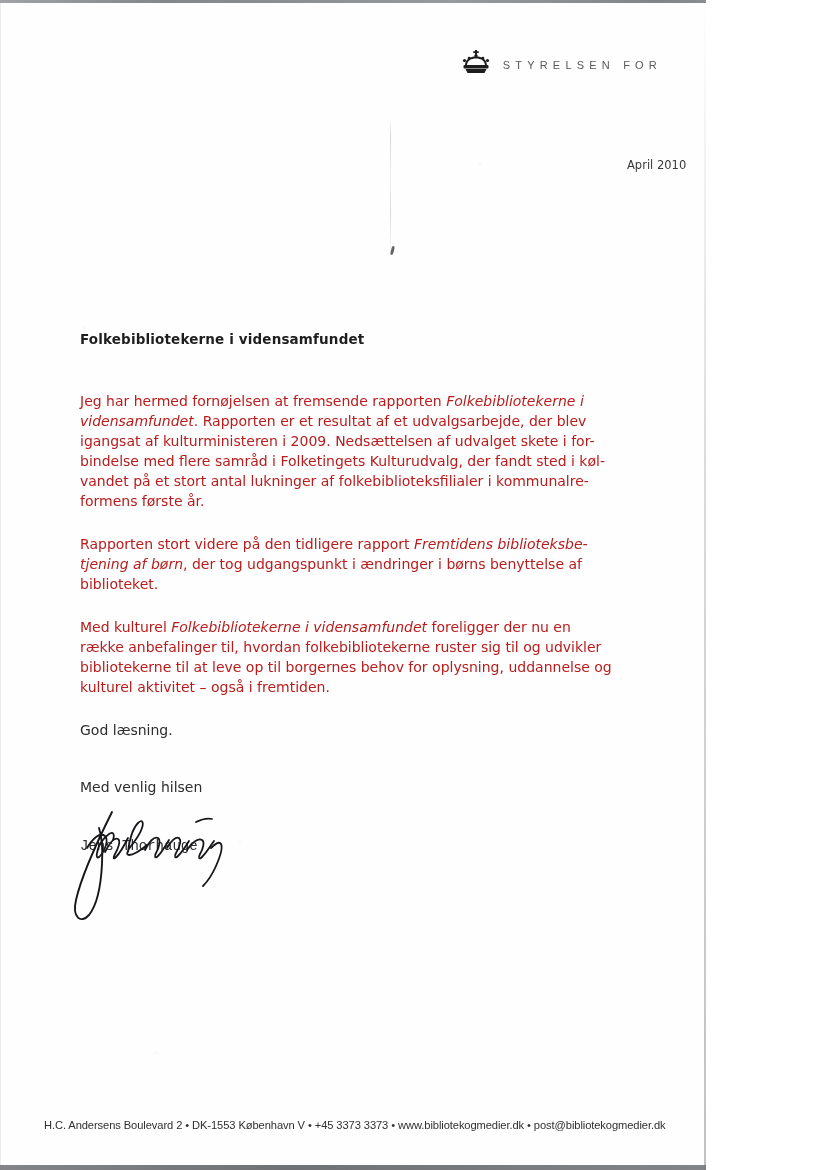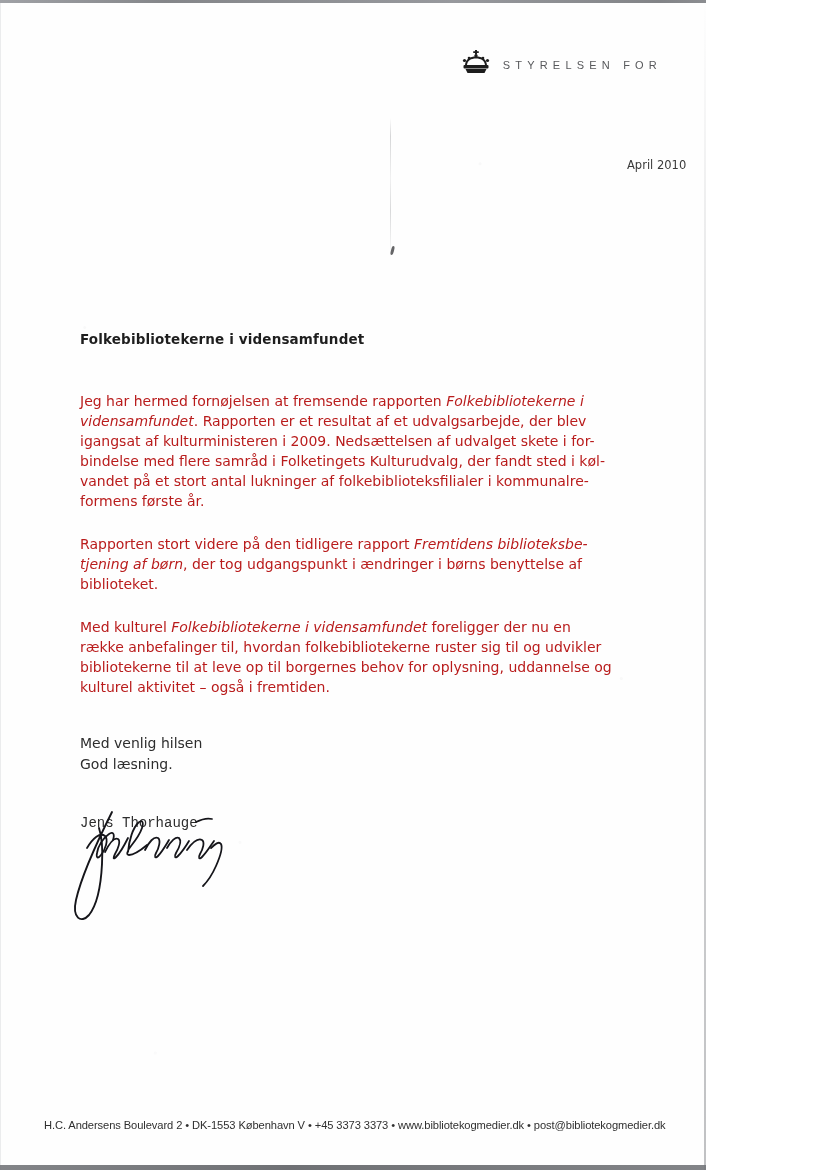--- a/index.html
+++ b/index.html
@@ -249,22 +249,22 @@
 vandet på et stort antal lukninger af folkebiblioteksfilialer i kommunalre-
 formens første år.</span></p>
     <p class="para"><span>Rapporten stort videre på den tidligere rapport </span><em>Fremtidens biblioteksbe-
 tjening af børn</em><span>, der tog udgangspunkt i ændringer i børns benyttelse af
 biblioteket.</span></p>
     <p class="para"><span>Med kulturel </span><em>Folkebibliotekerne i vidensamfundet</em><span> foreligger der nu en
 række anbefalinger til, hvordan folkebibliotekerne ruster sig til og udvikler
 bibliotekerne til at leve op til borgernes behov for oplysning, uddannelse og
 kulturel aktivitet – også i fremtiden.</span></p>
 
+    <p class="closing">God læsning.</p>
     <p class="closing salutation">Med venlig hilsen</p>
-    <p class="closing">God læsning.</p>
     <p class="closing signer">Jens Thorhauge</p>
   </div>
 
   <svg class="signature" viewBox="0 0 200 130" aria-hidden="true">
     <g fill="none" stroke="#15151a" stroke-linecap="round" stroke-linejoin="round">
 
       <path d="M57 12 C41 44 26 78 21 100 C17 118 26 124 34 115 C42 105 46 84 47 64 C48 46 46 34 44 28" stroke-width="1.9"></path>
 
       <path d="M32 48 C38 38 45 32 50 36 C54 40 50 50 46 55 C43 59 41 58 42 53 C43 46 48 38 54 34 C58 31 60 34 58 40" stroke-width="1.8"></path>
       <path d="M50 52 C54 44 59 37 63 39 C66 41 63 49 60 54 C58 58 58 60 61 57 C66 52 70 44 73 38" stroke-width="1.8"></path>

